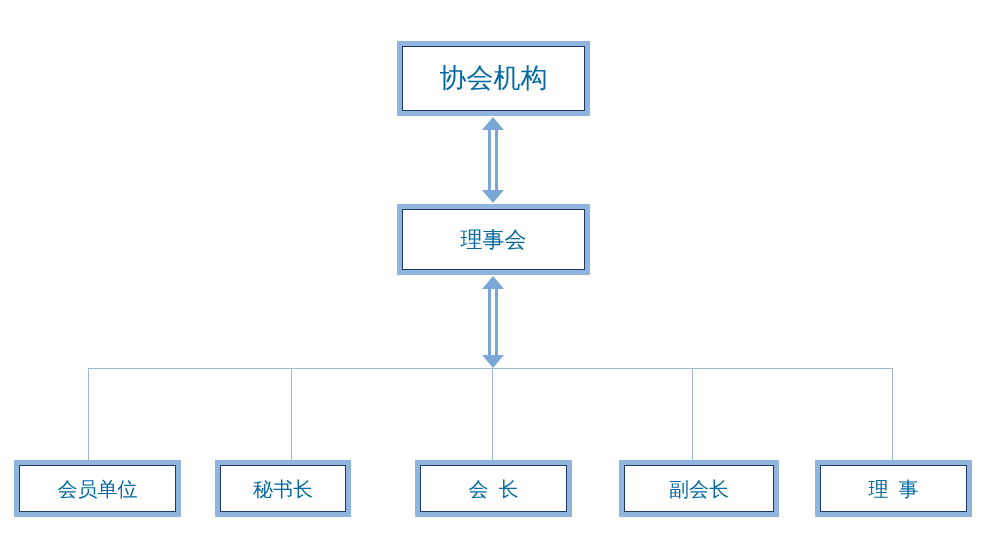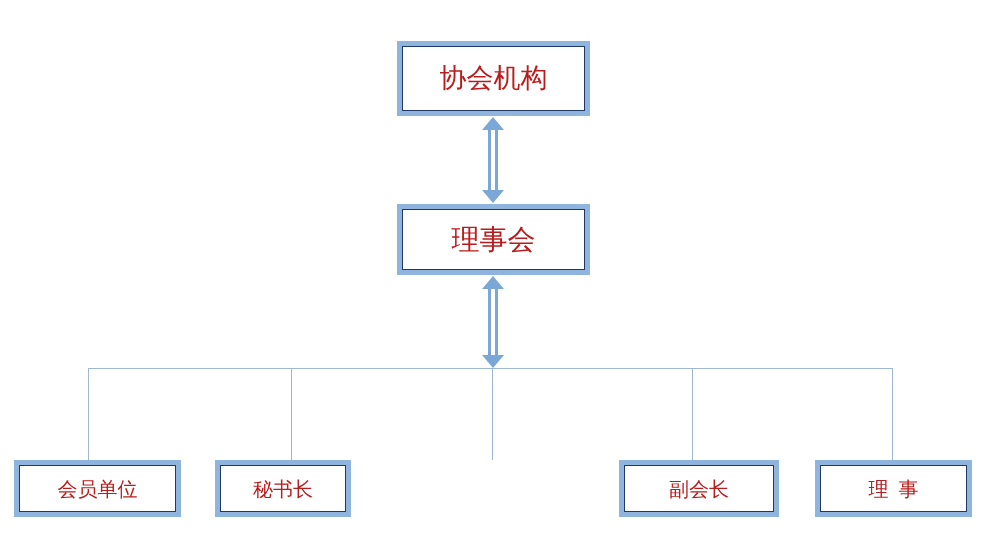--- a/index.html
+++ b/index.html
@@ -30,28 +30,28 @@
     box-sizing: border-box;
     width: 100%;
     height: 100%;
     border: 1px solid #1f3864;
     display: flex;
     align-items: center;
     justify-content: center;
     background: #ffffff;
   }
   .node .label {
-    color: #b91c1c;
+    color: #0369a1;
     font-family: "Liberation Serif", serif;
     white-space: pre;
     line-height: 1;
   }
 
   .node-top .label { font-size: 27px; }
-  .node-mid .label { font-size: 28px; }
+  .node-mid .label { font-size: 22px; }
   .node-leaf .label { font-size: 20px; }
 
   
   .arrow {
     position: absolute;
   }
   .arrow .shaft {
     position: absolute;
     left: 50%;
     transform: translateX(-50%);
@@ -129,20 +129,25 @@
       <span class="label">会员单位</span>
     </div>
   </div>
 
   <div class="node node-leaf" style="left:215px; top:460px; width:136px; height:57px;">
     <div class="inner">
       <span class="label">秘书长</span>
     </div>
   </div>
 
+  <div class="node node-leaf" style="left:415px; top:460px; width:157px; height:57px;">
+    <div class="inner">
+      <span class="label">会  长</span>
+    </div>
+  </div>
 
   <div class="node node-leaf" style="left:815px; top:460px; width:157px; height:57px;">
     <div class="inner">
       <span class="label">理  事</span>
     </div>
   </div>
 
   <div class="node node-leaf" style="left:619px; top:460px; width:160px; height:57px;">
     <div class="inner">
       <span class="label">副会长</span>

